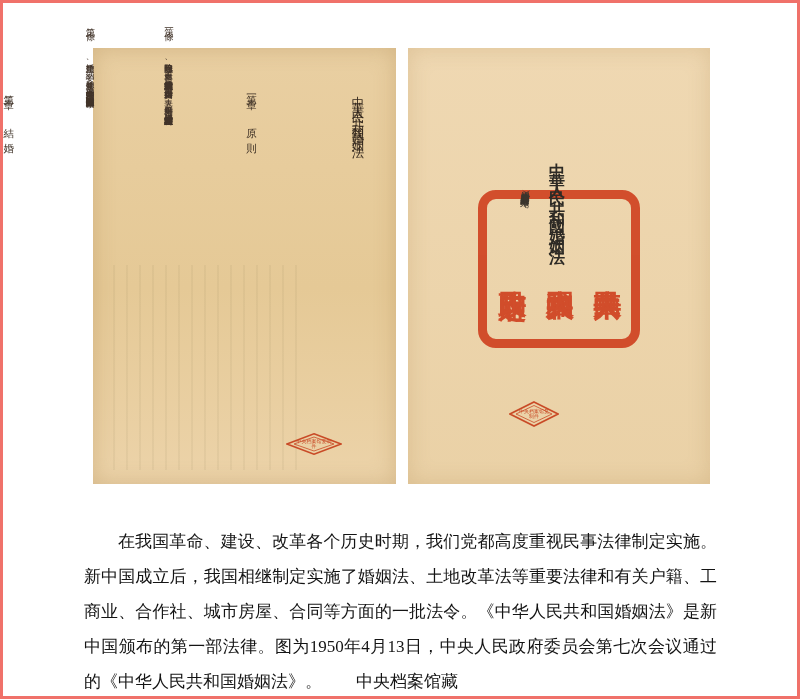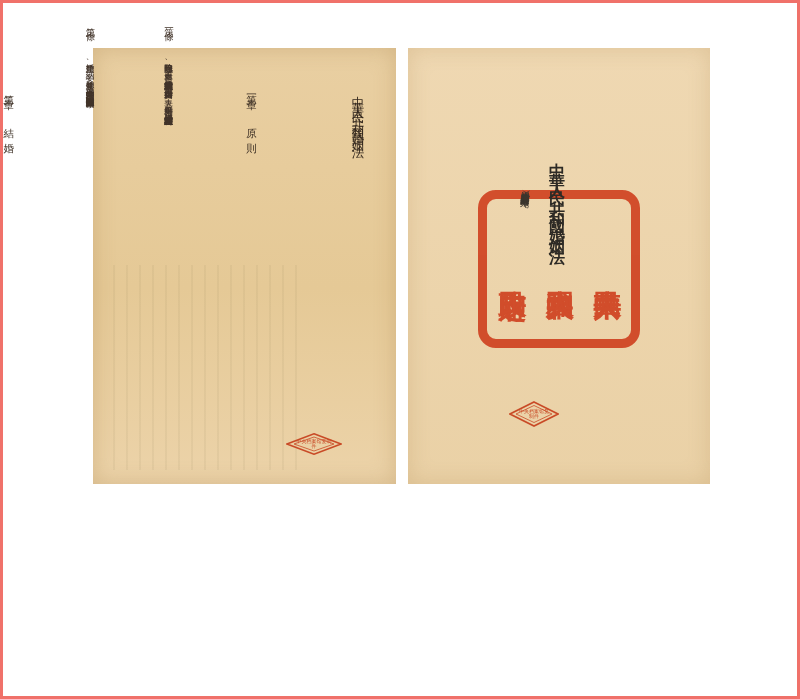--- a/index.html
+++ b/index.html
@@ -95,13 +95,16 @@
 
     <div class="stamp stamp-right">
       <svg width="50" height="26" viewBox="0 0 50 26">
         <polygon points="25,1 49,13 25,25 1,13" fill="none" stroke="#c94b27" stroke-width="1.6"></polygon>
         <polygon points="25,4.5 43,13 25,21.5 7,13" fill="none" stroke="#c94b27" stroke-width="0.8"></polygon>
       </svg>
       <span class="stamp-label">中央档案馆复制件</span>
     </div>
   </div>
 
+  <div class="caption">
+    <p><span>在我国革命、建设、改革各个历史时期，我们党都高度重视民事法律制定实施。新中国成立后，我国相继制定实施了婚姻法、土地改革法等重要法律和有关户籍、工商业、合作社、城市房屋、合同等方面的一批法令。《中华人民共和国婚姻法》是新中国颁布的第一部法律。图为1950年4月13日，中央人民政府委员会第七次会议通过的《中华人民共和国婚姻法》。</span><span class="credit">中央档案馆藏</span></p>
+  </div>
 </div>
 
 </body></html>

